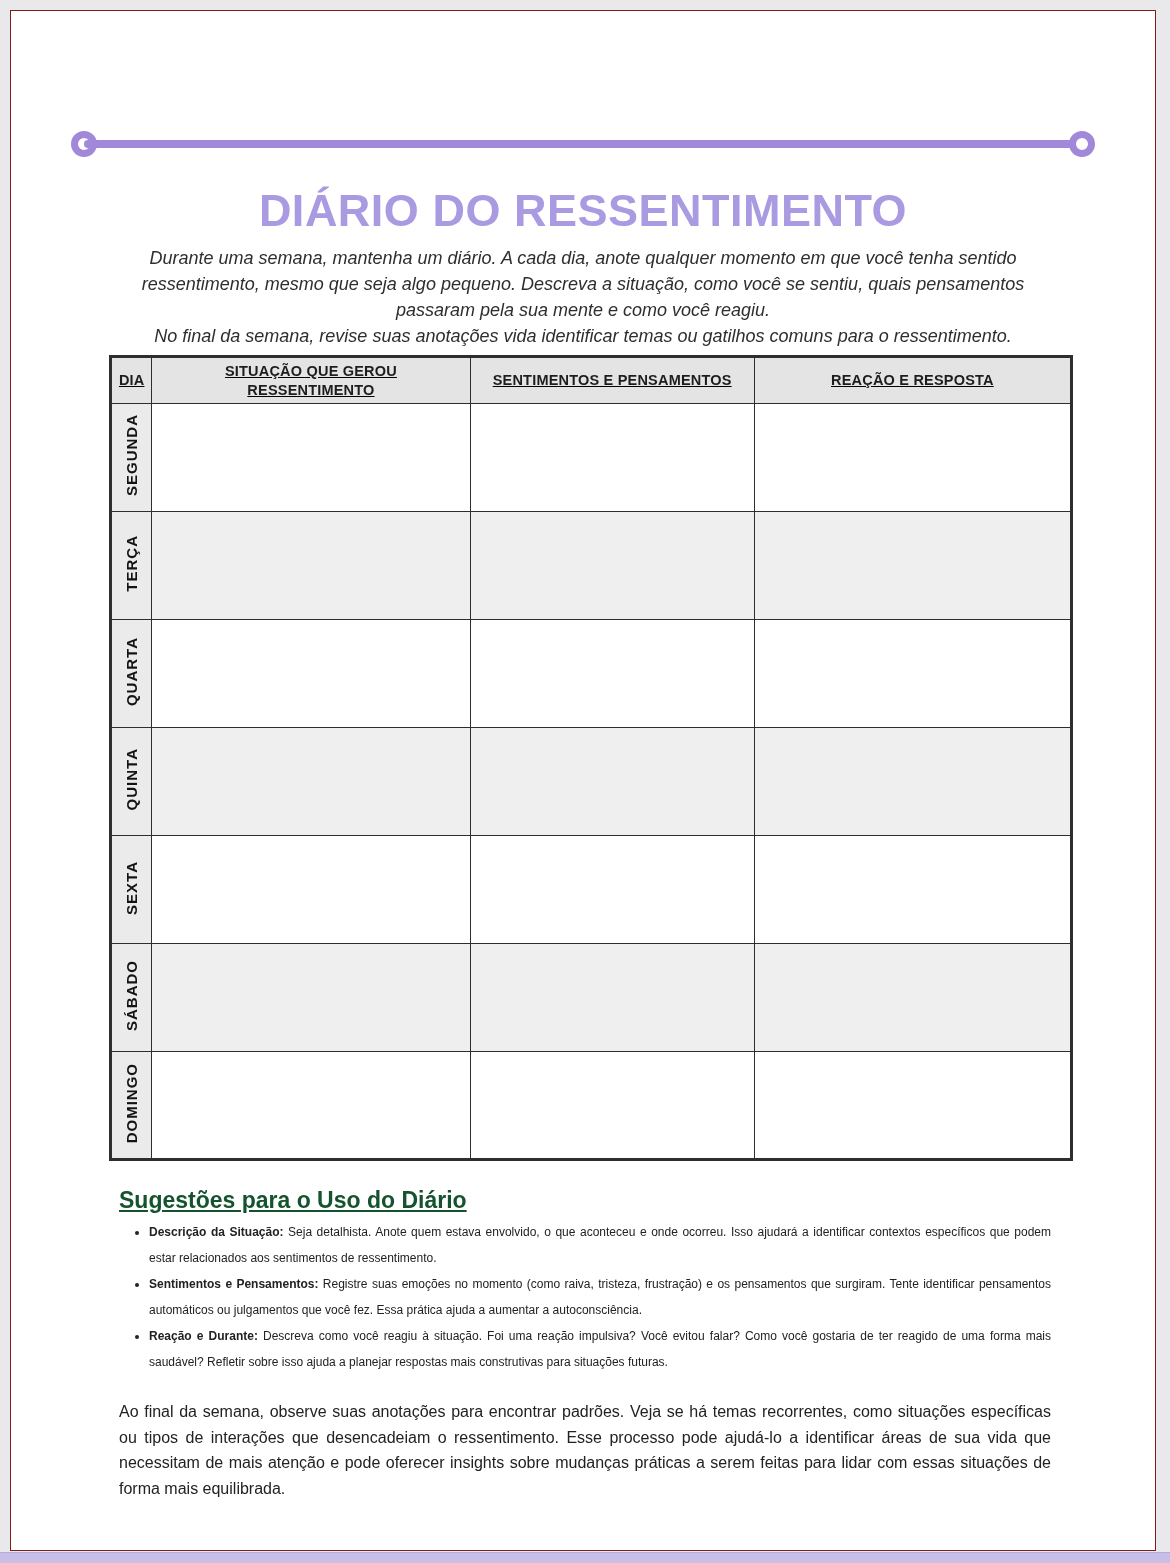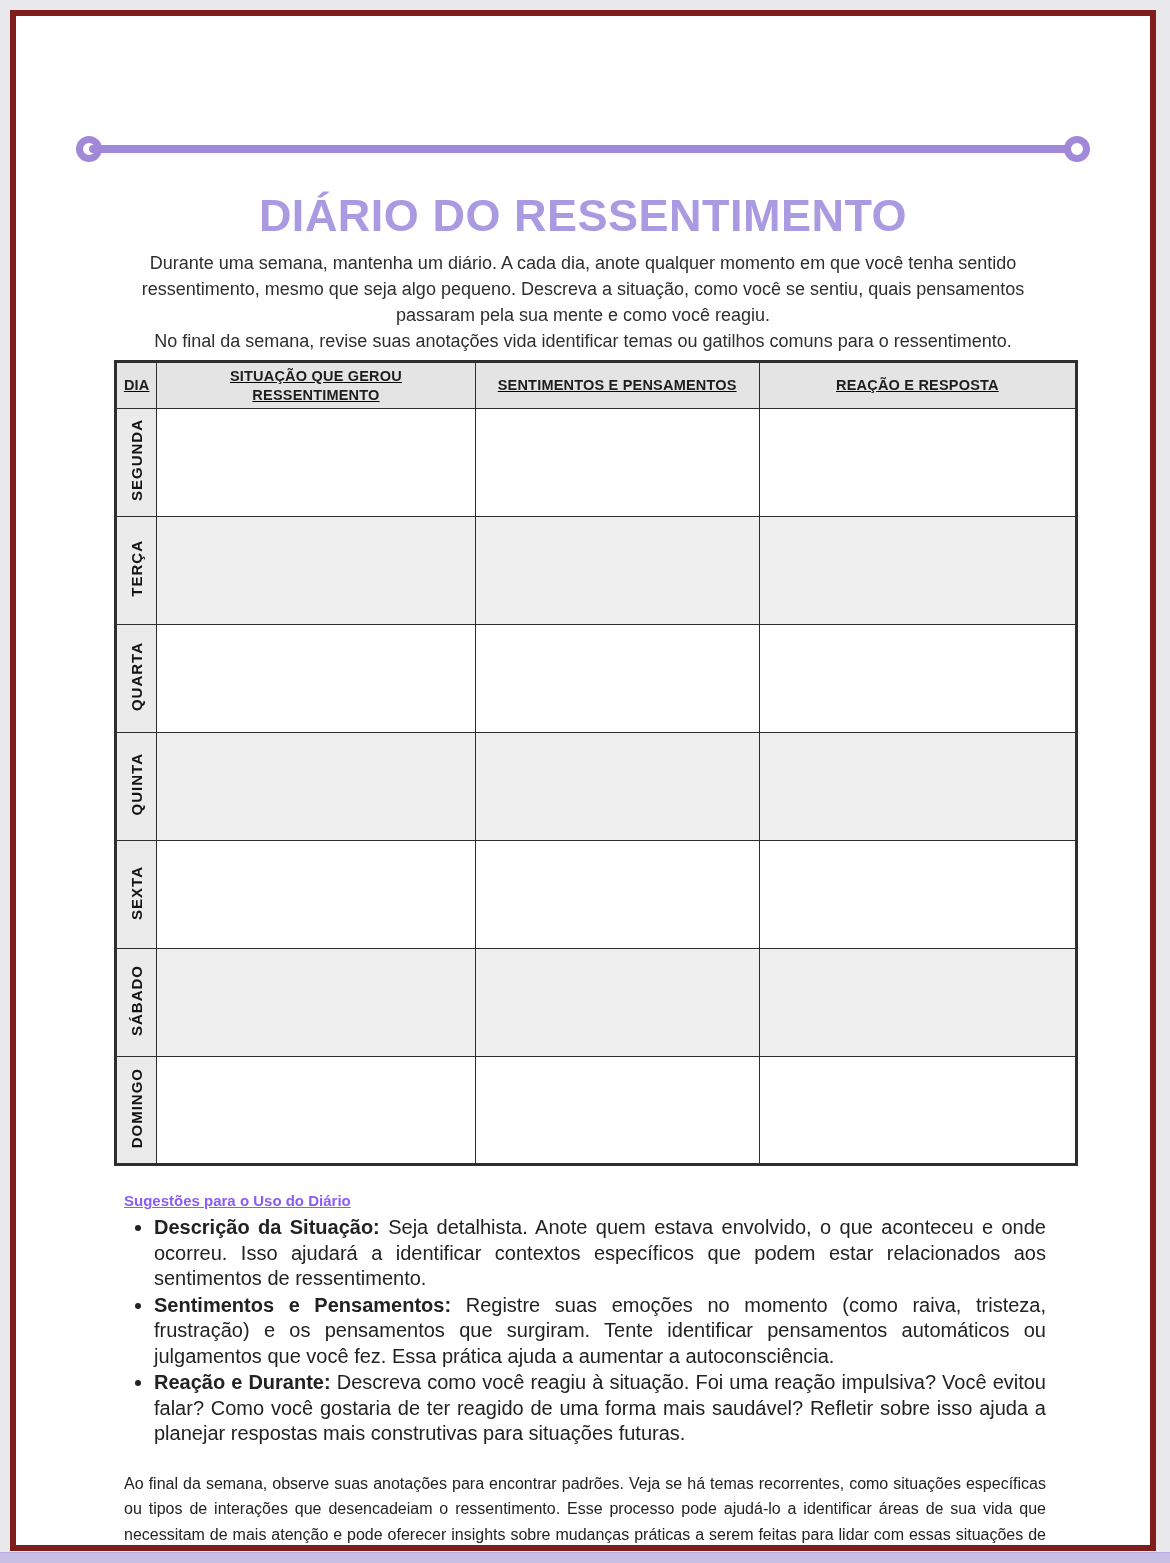--- a/index.html
+++ b/index.html
@@ -9,21 +9,21 @@
     position: relative;
     background: #e9e9ec;
     font-family: "Liberation Sans", "DejaVu Sans", sans-serif;
     -webkit-font-smoothing: antialiased;
   }
   .page {
     position: absolute;
     left: 10px; top: 10px;
     width: 1146px; height: 1541px;
     background: #ffffff;
-    border: 6px solid #7f1d1d;
+    border: 1px solid #7f1d1d;
     box-sizing: border-box;
     overflow: hidden;
   }
   .bottom-edge {
     position: absolute;
     left: 0; bottom: 0;
     width: 1170px; height: 10px;
     background: #c8bfe7;
     border-top: 1px solid #b6aadd;
   }
@@ -60,21 +60,21 @@
     color: #aa9ae1;
   }
   .intro {
     margin: 8px auto 0 auto;
     max-width: 925px;
     text-align: center;
     font-size: 18px;
     line-height: 26px;
     color: #2e2e2e;
   }
-  .intro p { margin: 0; }
+  .intro p { margin: 0; font-style: italic; }
 
   
   table.diary {
     margin: 6px 0 0 98px;
     width: 964px;
     border-collapse: collapse;
     table-layout: fixed;
     border: 3px solid #2e2e2e;
     text-decoration: underline;
   }
@@ -118,31 +118,31 @@
   td.entry-cell { background: #ffffff; }
   tbody tr:nth-child(even) td.entry-cell { background: #efefef; }
 
   
   .section {
     margin: 26px 104px 0 108px;
     color: #222222;
   }
   .section h3 {
     margin: 0 0 6px 0;
-    font-size: 15px;
+    font-size: 23px;
     font-weight: 700;
     text-decoration: underline;
-    color: #8b5cf6;
+    color: #14532d;
   }
   .section ul {
     margin: 0;
     padding-left: 30px;
   }
   .section li {
-    font-size: 20px;
+    font-size: 12px;
     line-height: 25.5px;
     text-align: justify;
     margin: 0 0 1px 0;
   }
   .section li b, .section p b { font-weight: 700; }
   .section p {
     margin: 0;
     font-size: 16px;
     line-height: 25.5px;
     text-align: justify;

